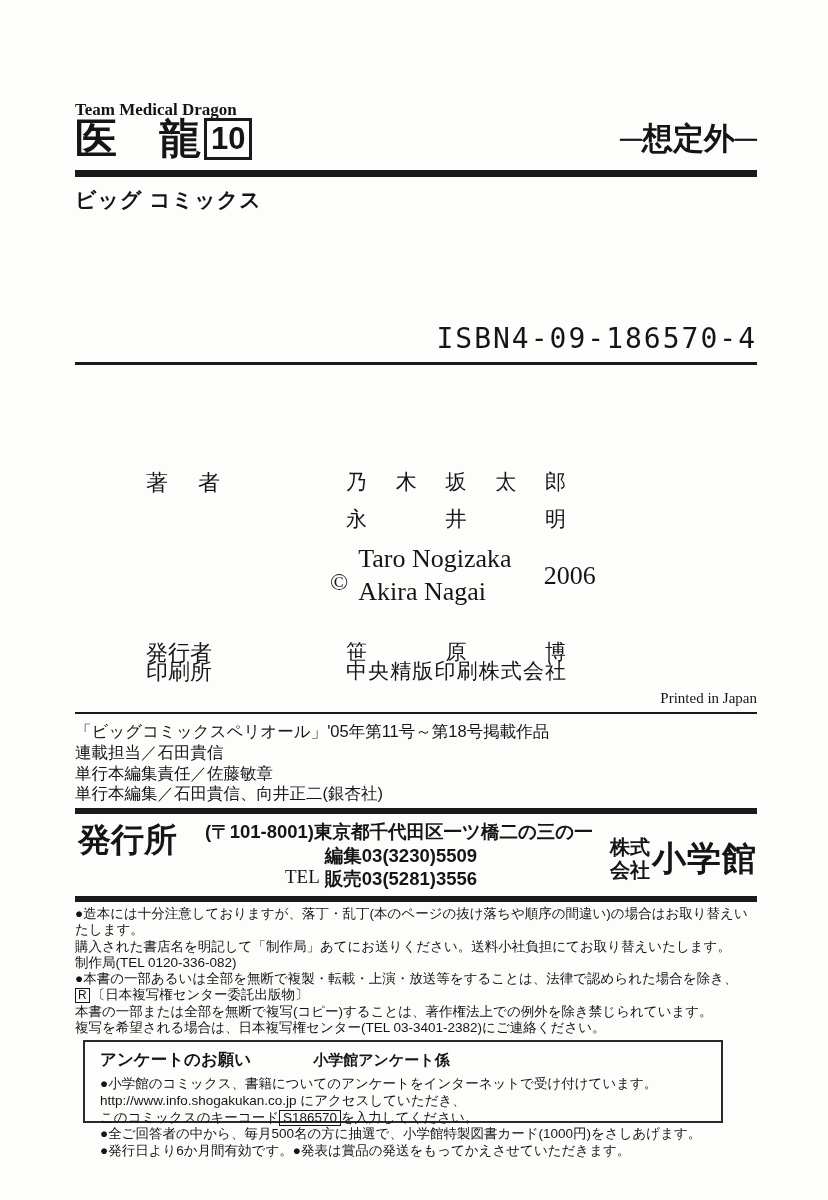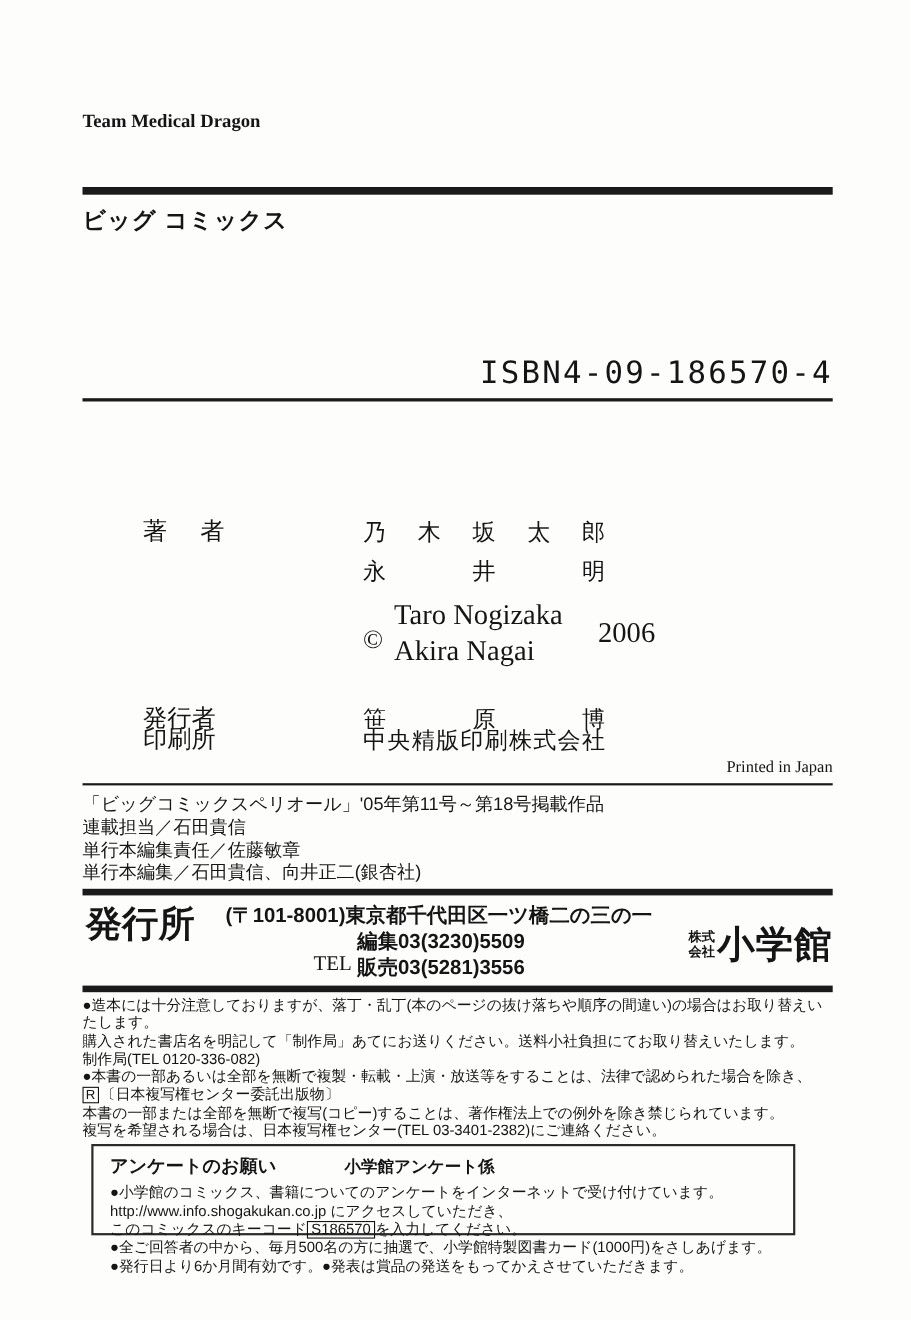--- a/index.html
+++ b/index.html
@@ -21,21 +21,21 @@
   .imprint { top:186px; font-family:"Liberation Sans",sans-serif; font-weight:bold; font-size:21px; letter-spacing:1px; }
 
   
   .isbn { top:322px; text-align:right; font-family:"DejaVu Sans Mono",monospace; font-size:28px; letter-spacing:2px; }
   .rule-b { top:362px; height:3px; }
   .date-row { top:374px; display:flex; justify-content:space-between; font-size:21px; }
   .date-row .date { padding-left:42px; }
   .date-row .note { padding-right:10px; font-size:19px; }
 
   
-  .crow { position:absolute; left:0; right:0; display:flex; font-size:22px;align-items:flex-end; }
+  .crow { position:absolute; left:16px; right:0; display:flex; font-size:22px; }
   .col-label { margin-left:55px; width:200px; }
   .label-justify { display:inline-block; width:74px; text-align:justify; text-align-last:justify; }
   .col-value { width:220px; font-size:21px; text-align:justify; text-align-last:justify; letter-spacing:0; }
   .row-author { top:468px; }
   .row-author2 { top:505px; }
   .row-copy { top:543px; margin-left:255px; display:flex; align-items:center; }
   .copy-symbol { font-size:24px; margin-right:10px; margin-top:14px; }
   .copy-names { font-size:26px; line-height:1.26; }
   .copy-year { font-size:26px; margin-left:32px; }
   .row-pub { top:617px;margin-top:21px; }
@@ -49,21 +49,21 @@
   .rule-d { top:808px; height:6px; }
 
   
   .publisher-row { top:820px; display:flex; align-items:flex-start; }
   .pub-label { font-family:"Liberation Sans",sans-serif; font-weight:bold; font-size:33px; line-height:1.2; margin-left:3px; }
   .pub-mid { margin-left:28px; font-family:"Liberation Sans",sans-serif; font-weight:bold; font-size:18.5px; line-height:1.3; }
   .pub-tel { display:flex; align-items:flex-end; margin-left:80px; margin-top:1px; }
   .tel-label { font-family:"Liberation Serif",serif; font-weight:normal; font-size:19px; margin-right:5px; }
   .tel-lines { font-size:18.5px; line-height:1.22; }
   .pub-company { margin-left:auto; display:flex; align-items:center; margin-top:16px; }
-  .company-type { font-family:"Liberation Sans",sans-serif; font-weight:bold; font-size:12px; line-height:1.15; }
+  .company-type { font-family:"Liberation Sans",sans-serif; font-weight:bold; font-size:20px; line-height:1.15; }
   .company-name { font-family:"Liberation Sans",sans-serif; font-weight:bold; font-size:34px; margin-left:2px; letter-spacing:1px; }
 
   .rule-e { top:896px; height:6px; }
 
   
   .notices { top:906px; font-family:"Liberation Sans",sans-serif; font-size:13.5px; line-height:16.3px; color:#141414; }
   .r-box { display:inline-block; border:1px solid #141414; padding:0 2px; font-size:12px; line-height:13px; margin-right:2px; }
 
   
   .survey-box { position:absolute; top:1040px; left:8px; width:640px; height:83px; border:2px solid #2a2a2a; box-sizing:border-box; padding:7px 10px 0 15px; }
@@ -73,20 +73,27 @@
   .survey-lines { margin-top:5px; font-family:"Liberation Sans",sans-serif; font-size:13.5px; line-height:16.8px; }
   .keycode-box { display:inline-block; border:1px solid #141414; padding:0 3px; line-height:14px; }
 </style>
 </head>
 <body>
 
 <div class="page">
   <div class="content">
 
     <div class="abs series-en">Team Medical Dragon</div>
+    <div class="abs title-line">
+      <div class="main-title">
+        <span>医　龍</span>
+        <span class="volume-box">10</span>
+      </div>
+      <div class="subtitle">─想定外─</div>
+    </div>
     <div class="rule rule-a"></div>
     <div class="abs imprint">ビッグ コミックス</div>
 
     <div class="abs isbn">ISBN4-09-186570-4</div>
     <div class="rule rule-b"></div>
 
     <div class="crow row-author">
       <span class="col-label"><span class="label-justify">著者</span></span>
       <span class="col-value">乃木坂太郎</span>
     </div>

